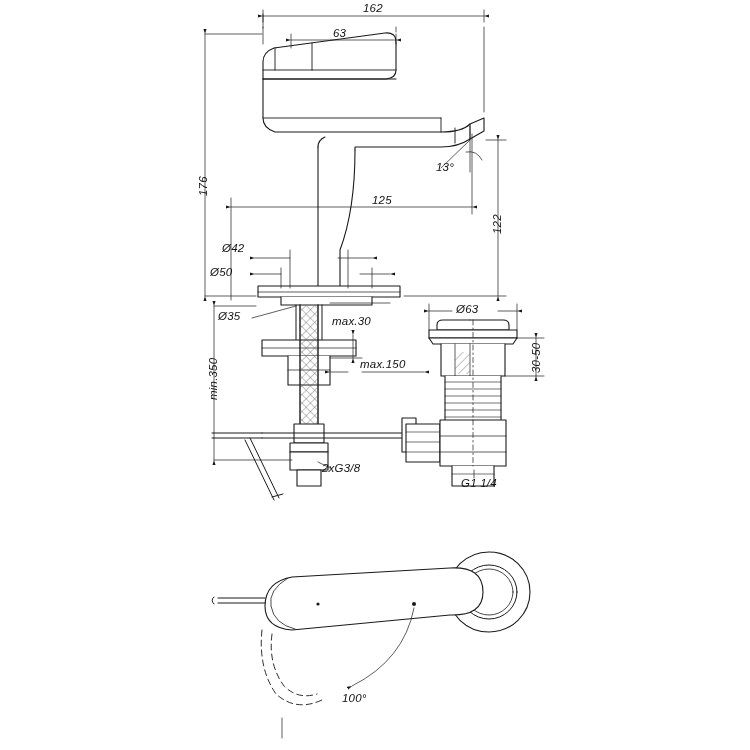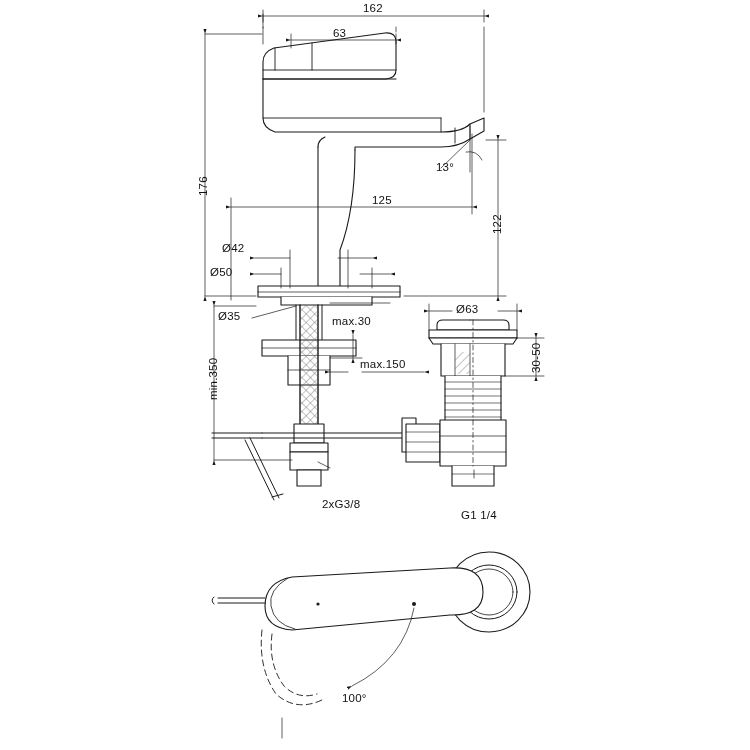--- a/index.html
+++ b/index.html
@@ -11,20 +11,21 @@
     width: 750px;
     height: 750px;
     font-family: "Liberation Sans", sans-serif;
     color: #1a1a1a;
     overflow: hidden;
   }
   #stage {
     position: relative;
     width: 720px;
     height: 750px;
+    font-style: italic;
   }
   svg.drawing {
     position: absolute;
     left: 0;
     top: 0;
     width: 750px;
     height: 750px;
   }
   .dim-label {
     position: absolute;
@@ -253,19 +254,19 @@
   <div class="dim-label rot" style="left:197px; top:196px;">176</div>
   <div class="dim-label" style="left:372px; top:194px;">125</div>
   <div class="dim-label rot" style="left:491px; top:234px;">122</div>
   <div class="dim-label" style="left:436px; top:161px;">13°</div>
   <div class="dim-label" style="left:222px; top:242px;">Ø42</div>
   <div class="dim-label" style="left:210px; top:266px;">Ø50</div>
   <div class="dim-label" style="left:218px; top:310px;">Ø35</div>
   <div class="dim-label" style="left:332px; top:315px;text-align:right;">max.30</div>
   <div class="dim-label" style="left:360px; top:358px;">max.150</div>
   <div class="dim-label rot" style="left:207px; top:400px;">min.350</div>
-  <div class="dim-label" style="left:322px; top:462px;margin-top:36px;">2xG3/8</div>
+  <div class="dim-label" style="left:322px; top:462px;">2xG3/8</div>
   <div class="dim-label" style="left:456px; top:303px;">Ø63</div>
   <div class="dim-label rot" style="left:530px; top:373px;">30-50</div>
-  <div class="dim-label" style="left:461px; top:477px;margin-top:32px;">G1 1/4</div>
+  <div class="dim-label" style="left:461px; top:477px;">G1 1/4</div>
   <div class="dim-label" style="left:342px; top:692px;">100°</div>
 
 </div>
 
 </body></html>

